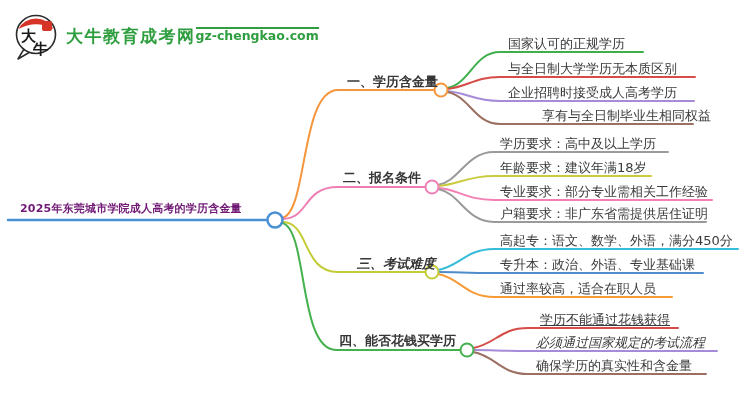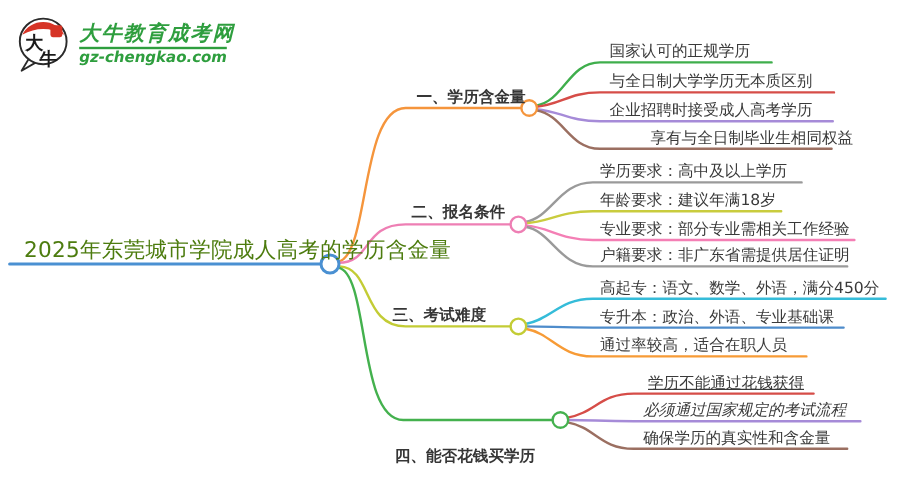--- a/index.html
+++ b/index.html
@@ -1,23 +1,23 @@
 <!DOCTYPE html>
 <html><head>
 <meta charset="utf-8">
 <style>
   html,body{margin:0;padding:0;background:#fff;}
   .stage{position:relative;width:750px;height:410px;background:#ffffff;overflow:hidden;
          font-family:"DejaVu Sans","Liberation Sans",sans-serif;}
   svg.links{position:absolute;left:0;top:0;}
   .lbl{position:absolute;white-space:nowrap;color:#3a3a3a;font-size:13px;line-height:15px;}
   .lbl.title{font-weight:600;color:#363636;}
-  .lbl.root-lbl{font-size:18px;font-weight:400;color:#4d7c0f;letter-spacing:.2px;}
+  .lbl.root-lbl{font-size:11px;font-weight:700;color:#701a75;letter-spacing:.2px;}
   .logo{position:absolute;left:13px;top:12px;display:flex;align-items:center;gap:7px;}
-  .logo-text{display:flex;flex-direction:column;font-style:italic;}
+  .logo-text{display:flex;}
   .logo-title{color:#2e9e3e;font-weight:700;font-size:17px;letter-spacing:1.5px;line-height:20px;}
   .logo-url{color:#2e9e3e;font-weight:700;font-size:12.5px;line-height:14px;
             border-top:2px solid #2e9e3e;padding-top:0;margin-top:1px;width:fit-content;}
 </style>
 </head>
 <body>
 
 <div class="stage">
 
   <svg class="links" width="750" height="410" viewBox="0 0 750 410">
@@ -65,22 +65,22 @@
     <div class="logo-text">
       <div class="logo-title">大牛教育成考网</div>
       <div class="logo-url">gz-chengkao.com</div>
     </div>
   </div>
 
   <div class="lbl root-lbl" style="left:20px;top:201px;">2025年东莞城市学院成人高考的学历含金量</div>
 
   <div class="lbl title" style="left:347px;top:74px;">一、学历含金量</div>
   <div class="lbl title" style="left:343px;top:170px;">二、报名条件</div>
-  <div class="lbl title" style="left:327px;top:256px;">三、考试难度</div>
-  <div class="lbl title" style="left:329px;top:333px;margin-top:40px;">四、能否花钱买学历</div>
+  <div class="lbl title" style="left:357px;top:256px;font-style:italic;">三、考试难度</div>
+  <div class="lbl title" style="left:339px;top:333px;">四、能否花钱买学历</div>
 
   <div class="lbl" style="left:508px;top:36px;">国家认可的正规学历</div>
   <div class="lbl" style="left:508px;top:61px;">与全日制大学学历无本质区别</div>
   <div class="lbl" style="left:508px;top:85px;">企业招聘时接受成人高考学历</div>
   <div class="lbl" style="left:508px;top:108px;margin-left:34px;">享有与全日制毕业生相同权益</div>
 
   <div class="lbl" style="left:500px;top:136px;">学历要求：高中及以上学历</div>
   <div class="lbl" style="left:500px;top:160px;">年龄要求：建议年满18岁</div>
   <div class="lbl" style="left:500px;top:206px;">户籍要求：非广东省需提供居住证明</div>
   <div class="lbl" style="left:500px;top:184px;">专业要求：部分专业需相关工作经验</div>

